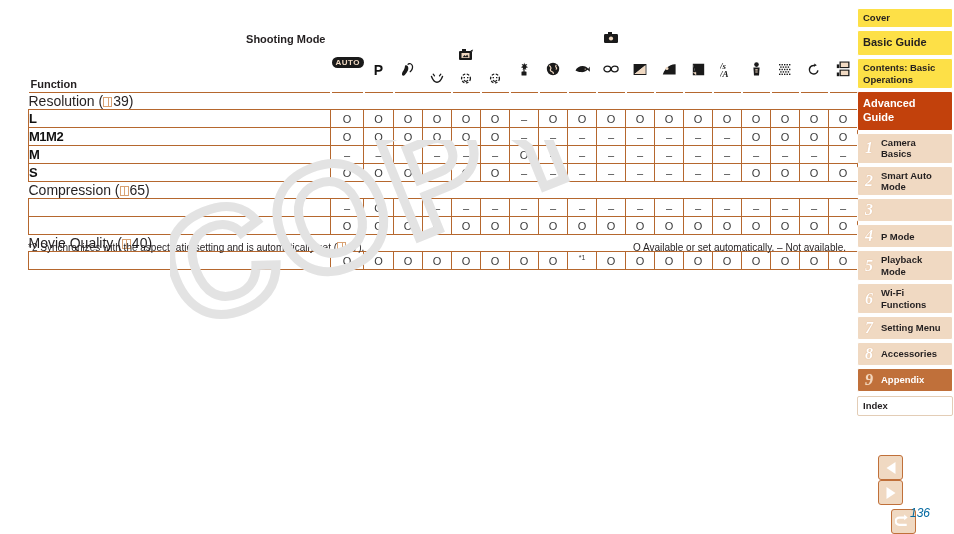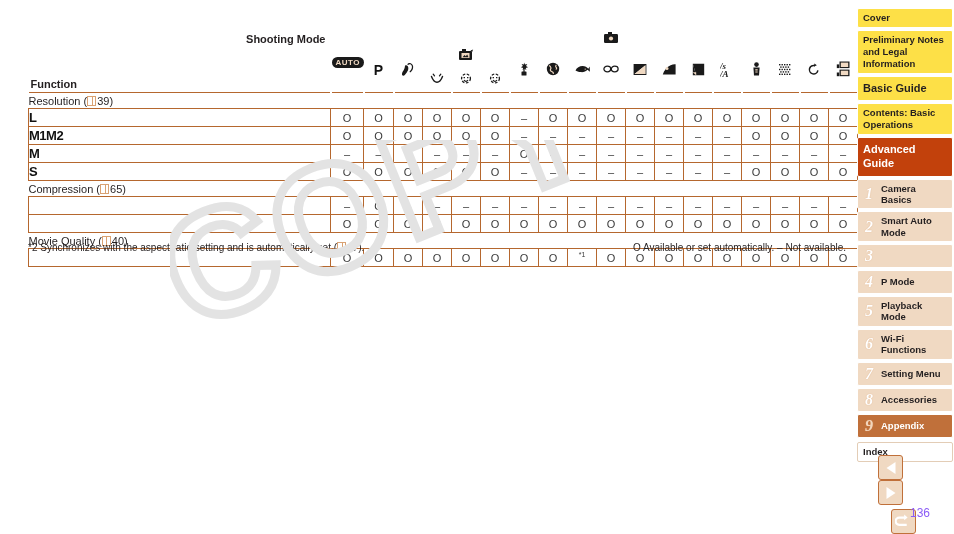--- a/index.html
+++ b/index.html
@@ -95,21 +95,21 @@
     text-align:center;
     background:#f0d9c2;
     border:none !important;
     border-left:2px solid #ffffff !important;
   }
   .grp-sub.first{border-left:none !important;}
   
   .sec-label{
     text-align:left;
     padding-left:2px;
-    font-size:11px;
+    font-size:14px;
     height:15px;
     background:#ffffff;
     border-left:none !important;
     border-right:none !important;
   }
   .sec-blank{
     background:#ffffff;
     border-left:none !important;
     border-right:none !important;
     border-top:1px solid #b5672e;
@@ -275,21 +275,22 @@
     position:absolute;left:3px;top:4px;
     width:16px;height:14px;
     color:#ffffff;
   }
   #pagenum{
     position:absolute;
     left:890px;top:506px;
     width:60px;
     text-align:center;
     font-size:12px;
-    color:#8b5cf6;
+    color:#0369a1;
+    font-style:italic;
   }
 </style>
 </head>
 <body>
 
 <div id="page">
 
   <table id="spec-table">
     <colgroup>
       <col style="width:302px">
@@ -659,21 +660,20 @@
 </div>
 
 <div id="watermark">
   <svg viewBox="0 0 560 260">
     <text x="20" y="190" transform="rotate(-22 20 190)" font-family="Liberation Sans, sans-serif" font-size="150" font-weight="bold" fill="none" stroke="#e3e3e3" stroke-width="9" letter-spacing="6">COPY</text>
   </svg>
 </div>
 
 <div id="sidebar">
     <div class="nav plain "><span>Cover</span></div>
-    <div class="nav plain "><span>Preliminary Notes and Legal Information</span></div>
     <div class="nav big "><span>Basic Guide</span></div>
     <div class="nav plain "><span>Contents: Basic Operations</span></div>
     <div class="nav big active"><span>Advanced Guide</span></div>
     <div class="nav num ">
       <span class="numbadge">1</span>
       <span class="numlabel">Camera Basics</span>
     </div>
     <div class="nav num ">
       <span class="numbadge">2</span>
       <span class="numlabel">Smart Auto Mode</span>

